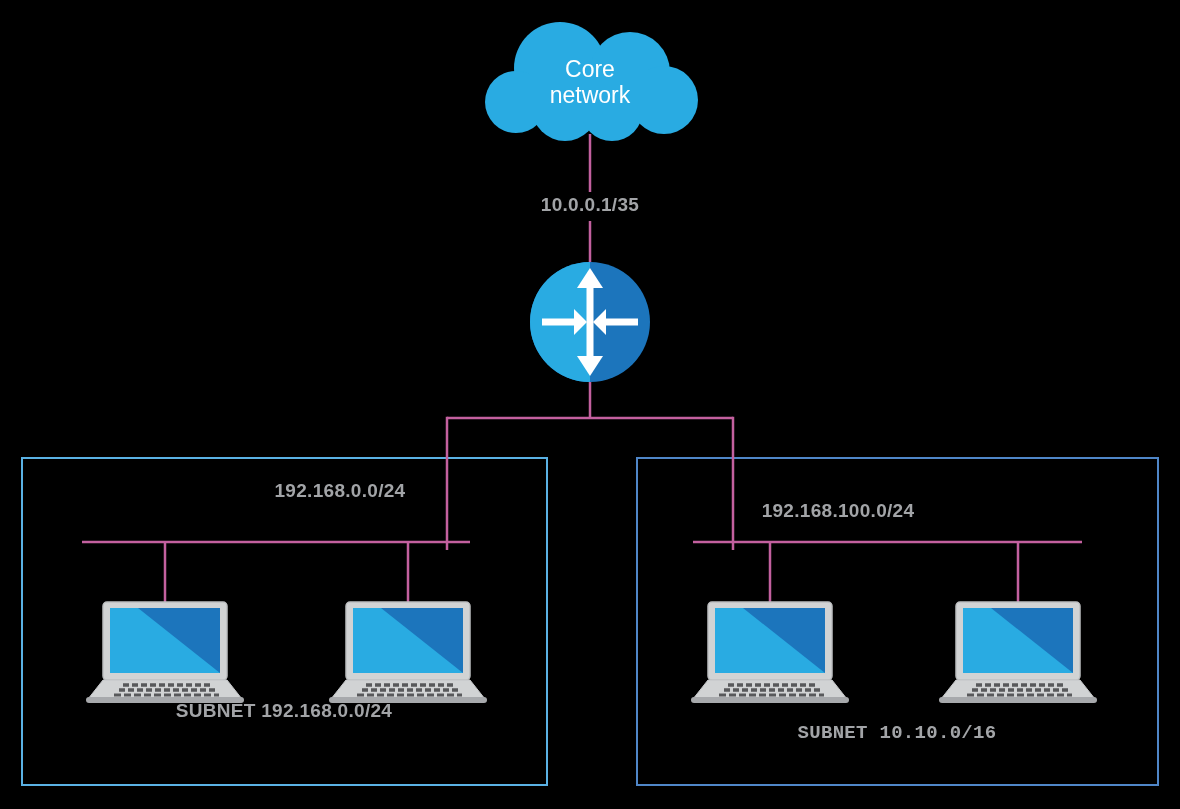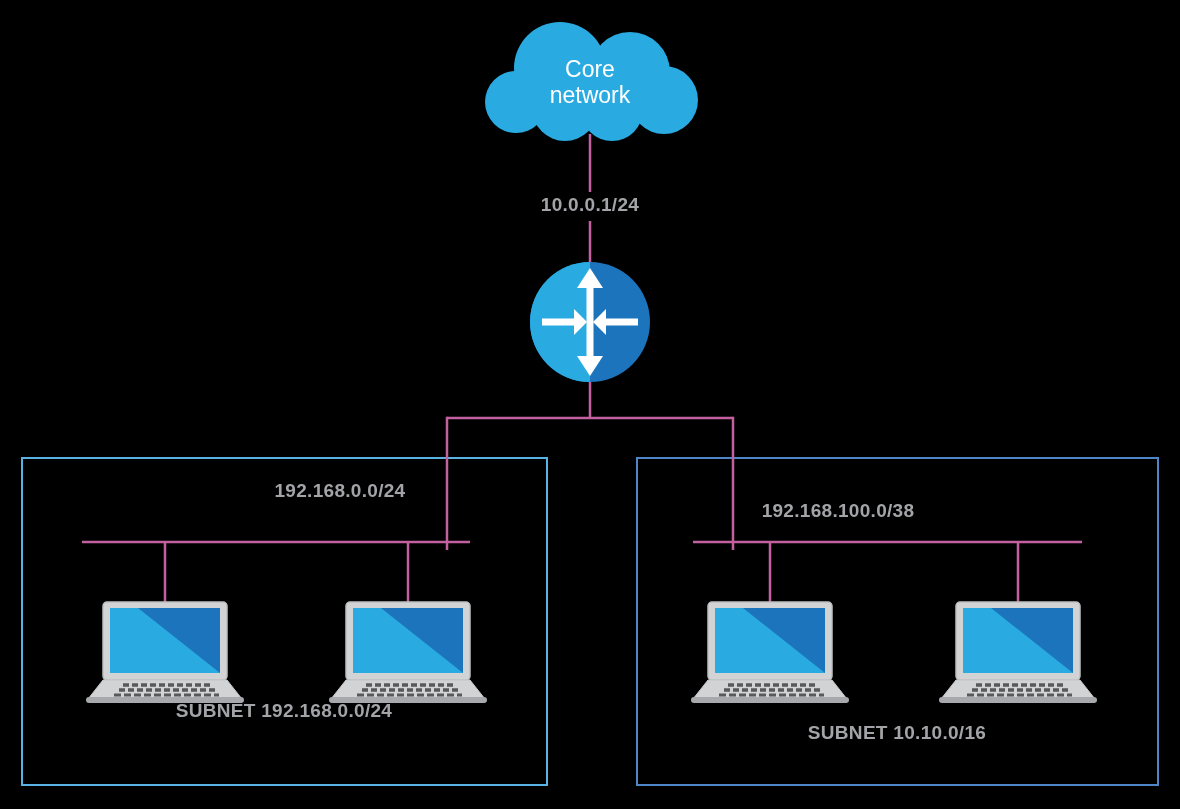--- a/index.html
+++ b/index.html
@@ -14,21 +14,21 @@
     font-size:19px;letter-spacing:0.3px;
   }
   .cloud-lbl{
     position:absolute;left:490px;top:56px;width:200px;text-align:center;
     color:#ffffff;font-size:23px;line-height:26px;font-weight:500;white-space:pre-line;
   }
   .uplink-lbl{left:490px;top:194px;width:200px;}
   .net0-lbl{left:190px;top:480px;width:300px;}
   .net1-lbl{left:688px;top:500px;width:300px;}
   .box0-lbl{left:34px;top:700px;width:500px;}
-  .box1-lbl{left:647px;top:722px;width:500px;}
+  .box1-lbl{left:647px;top:722px;width:500px;font-family:Liberation Mono, monospace;}
 </style>
 </head>
 <body>
 
 <div class="canvas">
 
   <svg width="1180" height="809" viewBox="0 0 1180 809">
     <defs>
       <g id="laptop">
         <rect x="-62" y="0" width="124" height="78" rx="4" fill="#d1d3d4" stroke="#bcbec0" stroke-width="1.5"></rect>
@@ -85,18 +85,18 @@
     </g>
 
     <use href="#laptop" transform="translate(165,602)"></use>
     <use href="#laptop" transform="translate(408,602)"></use>
     <use href="#laptop" transform="translate(770,602)"></use>
     <use href="#laptop" transform="translate(1018,602)"></use>
   </svg>
 
   <div class="cloud-lbl">Core
 network</div>
-  <div class="lbl uplink-lbl">10.0.0.1/24</div>
+  <div class="lbl uplink-lbl">10.0.0.1/35</div>
   <div class="lbl net0-lbl">192.168.0.0/24</div>
-  <div class="lbl net1-lbl">192.168.100.0/38</div>
+  <div class="lbl net1-lbl">192.168.100.0/24</div>
   <div class="lbl box0-lbl">SUBNET 192.168.0.0/24</div>
   <div class="lbl box1-lbl">SUBNET 10.10.0/16</div>
 </div>
 
 </body></html>

